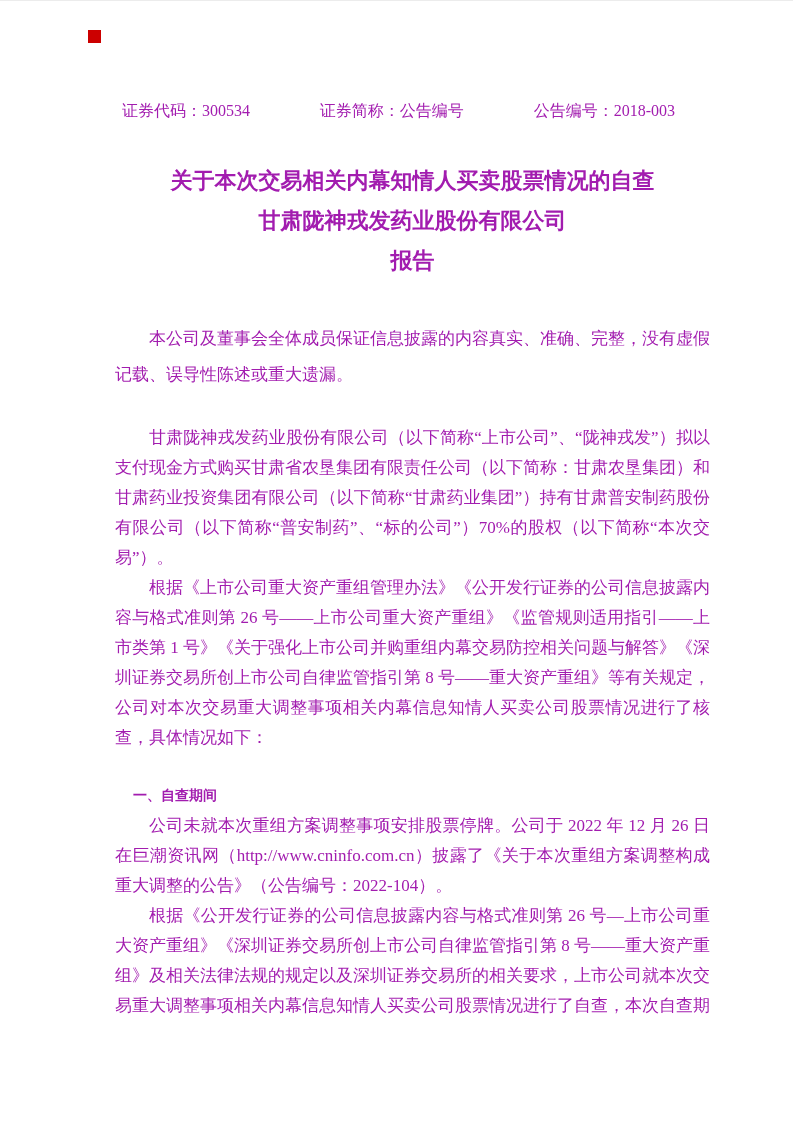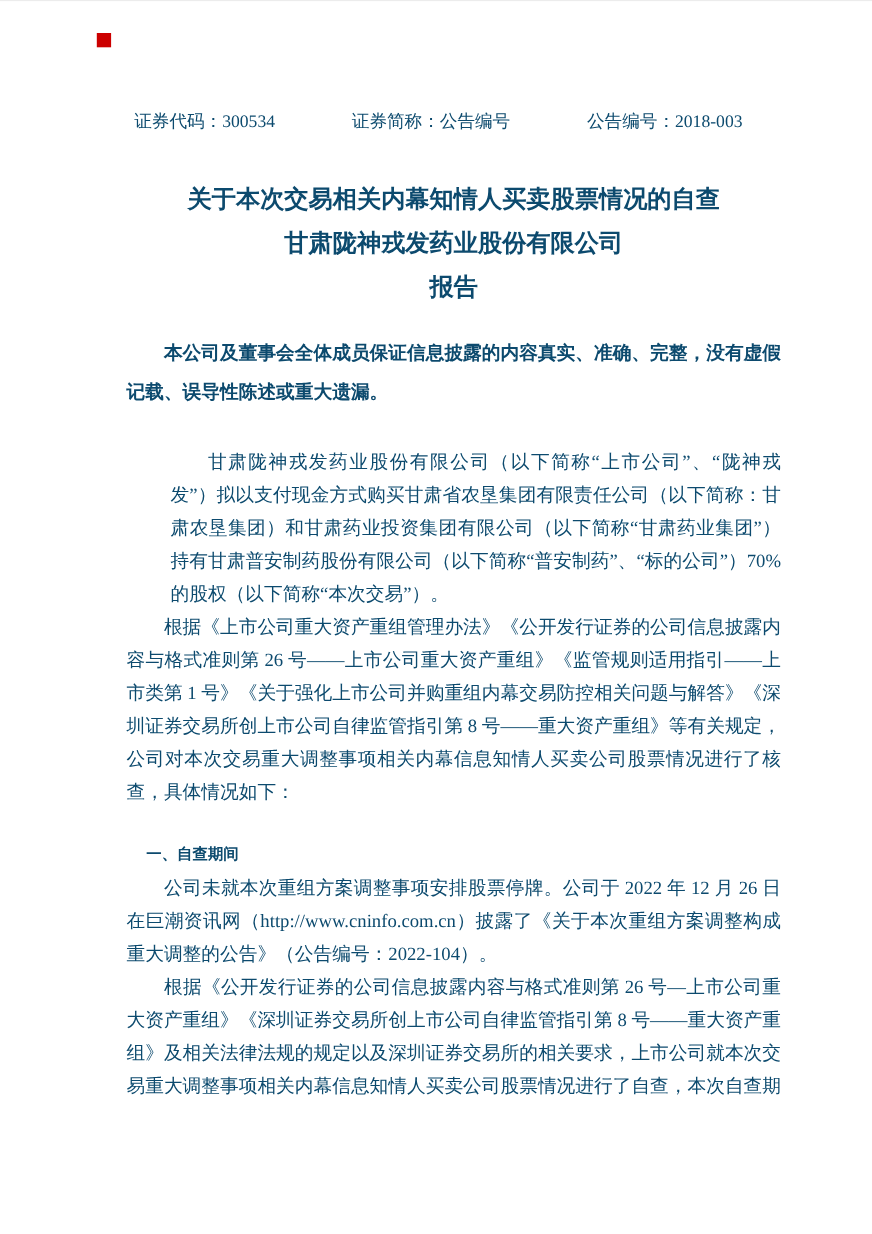--- a/index.html
+++ b/index.html
@@ -6,21 +6,21 @@
   html, body { background: #e8e8e8; }
   body {
     width: 793px;
     font-family: "Liberation Serif", "DejaVu Serif", serif;
   }
   .page {
     position: relative;
     width: 793px;
     height: 1122px;
     background: #ffffff;
-    color: #0c4a6e;
+    color: #a21caf;
     border-top: 1px solid #ececec;
     overflow: hidden;
   }
   .red-mark {
     position: absolute;
     left: 88px;
     top: 29px;
     width: 13px;
     height: 13px;
     background: #cc0000;
@@ -35,34 +35,34 @@
   }
   .doc-title {
     margin: 40px 83px 0 115px;
     text-align: center;
     font-weight: 700;
     font-size: 22px;
     line-height: 40px;
   }
   .content { margin: 0 83px 0 115px; }
   .disclaimer {
-    margin-top: 22px;
-    font-weight: 700;
+    margin-top: 40px;
+    font-weight: 400;
     font-size: 17px;
     line-height: 36px;
     text-indent: 2em;
     text-align: justify;
   }
   .para {
     font-size: 17px;
     line-height: 30px;
     text-indent: 2em;
     text-align: justify;
   }
-  .p-first { margin-top: 30px; margin-left: 40px; }
+  .p-first { margin-top: 30px; }
   .section-heading {
     margin-top: 28px;
     padding-left: 18px;
     font-size: 14px;
     font-weight: 700;
     line-height: 30px;
   }
   .p-after-heading { }
 </style>
 </head>

